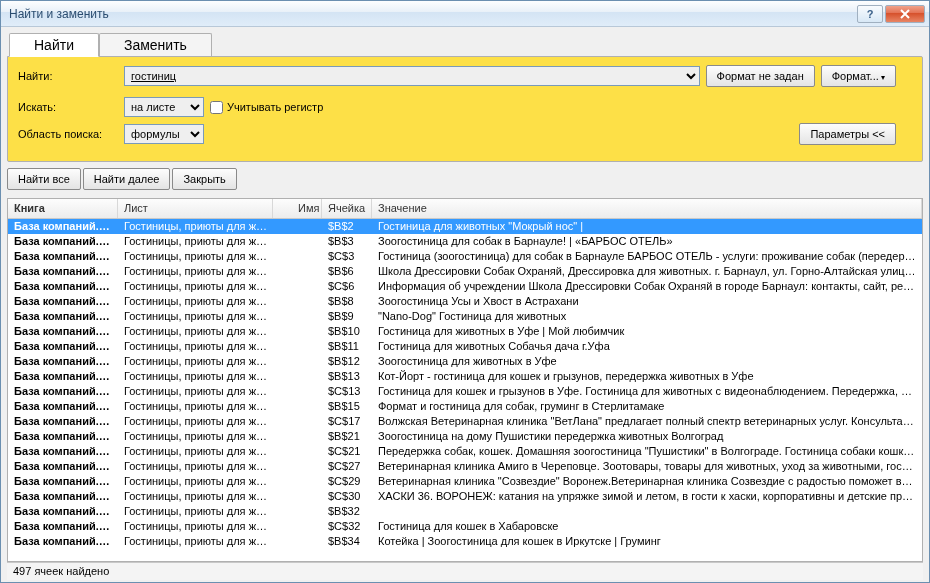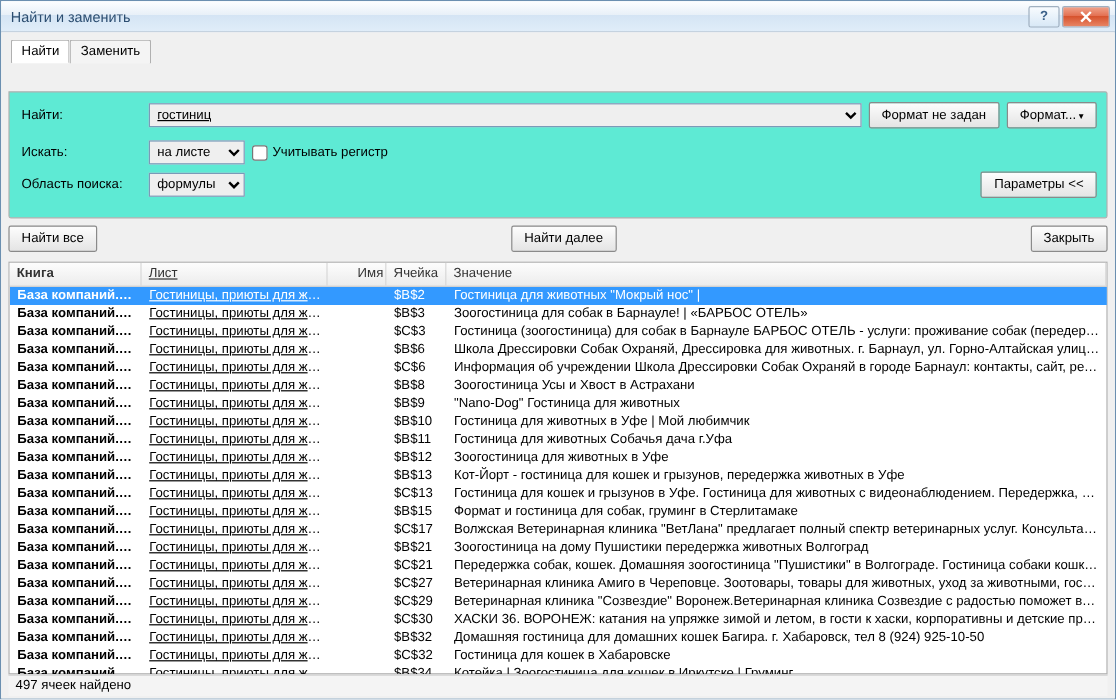--- a/index.html
+++ b/index.html
@@ -7,46 +7,46 @@
 .window { width: 930px; height: 583px; border: 1px solid #6b8fb0; display: flex; flex-direction: column; background: #fff; }
 .titlebar { height: 26px; background: linear-gradient(to bottom, #fdfeff 0%, #e8f0f8 45%, #d4e4f4 46%, #e0edf9 100%); display: flex; align-items: center; padding: 0 4px; border-bottom: 1px solid #b8c8d8; }
 .titlebar .title { flex: 1; color: #2b4d70; font-size: 12px; padding-left: 4px; }
 .winbtns { display: flex; gap: 2px; }
 .winbtn { width: 26px; height: 18px; border: 1px solid #a0b0c0; border-radius: 2px; display: flex; align-items: center; justify-content: center; cursor: default; }
 .winbtn.help { background: linear-gradient(to bottom,#f8fbfe,#d8e8f6); color:#3a6089;font-weight:bold;font-size:11px;}
 .winbtn.close { width:40px; background: linear-gradient(to bottom,#f0a28a 0%,#e37052 45%,#d6512c 46%,#e88565 100%); color:#fff; font-weight:bold;}
 
 .dialog-body { flex:1; display:flex; flex-direction:column; background:#f0f0f0; padding:6px 6px 2px 6px; overflow:hidden;}
 .tabs { display:flex; gap:0; margin-bottom:-1px; margin-left:2px;}
-.tab { padding:3px 8px; border:1px solid #b0b0b0; background:#f4f4f4; border-bottom:none; border-radius:2px 2px 0 0; font-size:11px; cursor:default;}
+.tab { padding:3px 24px; border:1px solid #b0b0b0; background:#f4f4f4; border-bottom:none; border-radius:2px 2px 0 0; font-size:14px; cursor:default;}
 .tab.active { background:#fff; position:relative; z-index:2; border-bottom:1px solid #fff;}
-.panel { border:1px solid #b0b0b0; background:#5eead4; padding:8px 8px 10px 10px; border-radius:0 2px 2px 2px;margin-top:24px;}
+.panel { border:1px solid #b0b0b0; background:#fde047; padding:8px 26px 10px 10px; border-radius:0 2px 2px 2px;}
 
 .row { display:flex; align-items:center; margin-bottom:6px; gap:6px;}
 .lbl { width:100px; text-align:left; font-size:11px;}
 .lbl.short { width:100px;}
 .combo { height:20px; border:1px solid #7a9ab8; font-size:11px; padding:1px 2px;}
 .combo.wide { flex:1;text-decoration:underline;}
 .combo.small { width:80px;}
 .btn { height:22px; border:1px solid #8a8a8a; background:linear-gradient(to bottom,#fdfdfd,#e4e4e4); font-size:11px; padding:0 10px; border-radius:2px; cursor:default;}
 .btn.drop::after { content:" ▾"; font-size:8px;}
 .chk { display:flex; align-items:center; gap:4px; font-size:11px;}
 .chk input{ width:13px; height:13px;}
 .opts-right { margin-left:auto;}
 
-.action-row { display:flex; justify-content:space-between; gap:24px; padding:6px 0 6px 0;}
+.action-row { display:flex; justify-content:flex-start; gap:2px; padding:6px 0 6px 0;}
 
 .results-wrap { flex:1; display:flex; flex-direction:column; border:1px solid #b0b0b0; background:#fff; margin-top:2px; overflow:hidden;}
 .results-header { display:flex; background:linear-gradient(to bottom,#fdfdfd,#ececec); border-bottom:1px solid #c8c8c8; height:20px; font-size:11px; color:#333;}
 .results-header .col { padding:3px 6px; border-right:1px solid #d8d8d8;}
 .results-body { flex:1; overflow-y:scroll; overflow-x:auto;}
 .results-row { display:flex; height:15px; font-size:11px; white-space:nowrap; }
 .results-row .cell { padding:1px 6px; overflow:hidden; text-overflow:ellipsis;}
 .results-row.selected { background:#3399ff; color:#fff;}
-.col-book { width:110px;font-weight:bold;} .col-sheet{ width:155px;text-decoration:underline;} .col-name{width:30px;margin-left:19px;} .col-cell{width:50px;} .col-val{flex:1;}
+.col-book { width:110px;font-weight:bold;} .col-sheet{ width:155px;} .col-name{width:30px;margin-left:19px;} .col-cell{width:50px;} .col-val{flex:1;}
 .statusbar { height:18px; padding:2px 6px; font-size:11px; border-top:1px solid #c8c8c8; background:#f4f4f4;}
 select{font-family:inherit;font-size:11px;}
 </style>
 </head>
 <body>
 
 <div class="window">
   <div class="titlebar">
     <div class="title">Найти и заменить</div>
     <div class="winbtns">
@@ -233,21 +233,20 @@
             <div class="cell col-sheet">Гостиницы, приюты для живо...</div>
             <div class="cell col-name"></div>
             <div class="cell col-cell">$C$30</div>
             <div class="cell col-val">ХАСКИ 36. ВОРОНЕЖ: катания на упряжке зимой и летом, в гости к хаски, корпоративны и детские праздники, передержка (зоогостиница), фотосессии, дог-трек</div>
           </div>
           <div class="results-row">
             <div class="cell col-book">База компаний.xlsx</div>
             <div class="cell col-sheet">Гостиницы, приюты для живо...</div>
             <div class="cell col-name"></div>
             <div class="cell col-cell">$B$32</div>
-            <div class="cell col-val">Домашняя гостиница для домашних кошек Багира. г. Хабаровск, тел 8 (924) 925-10-50</div>
           </div>
           <div class="results-row">
             <div class="cell col-book">База компаний.xlsx</div>
             <div class="cell col-sheet">Гостиницы, приюты для живо...</div>
             <div class="cell col-name"></div>
             <div class="cell col-cell">$C$32</div>
             <div class="cell col-val">Гостиница для кошек в Хабаровске</div>
           </div>
           <div class="results-row">
             <div class="cell col-book">База компаний.xlsx</div>

